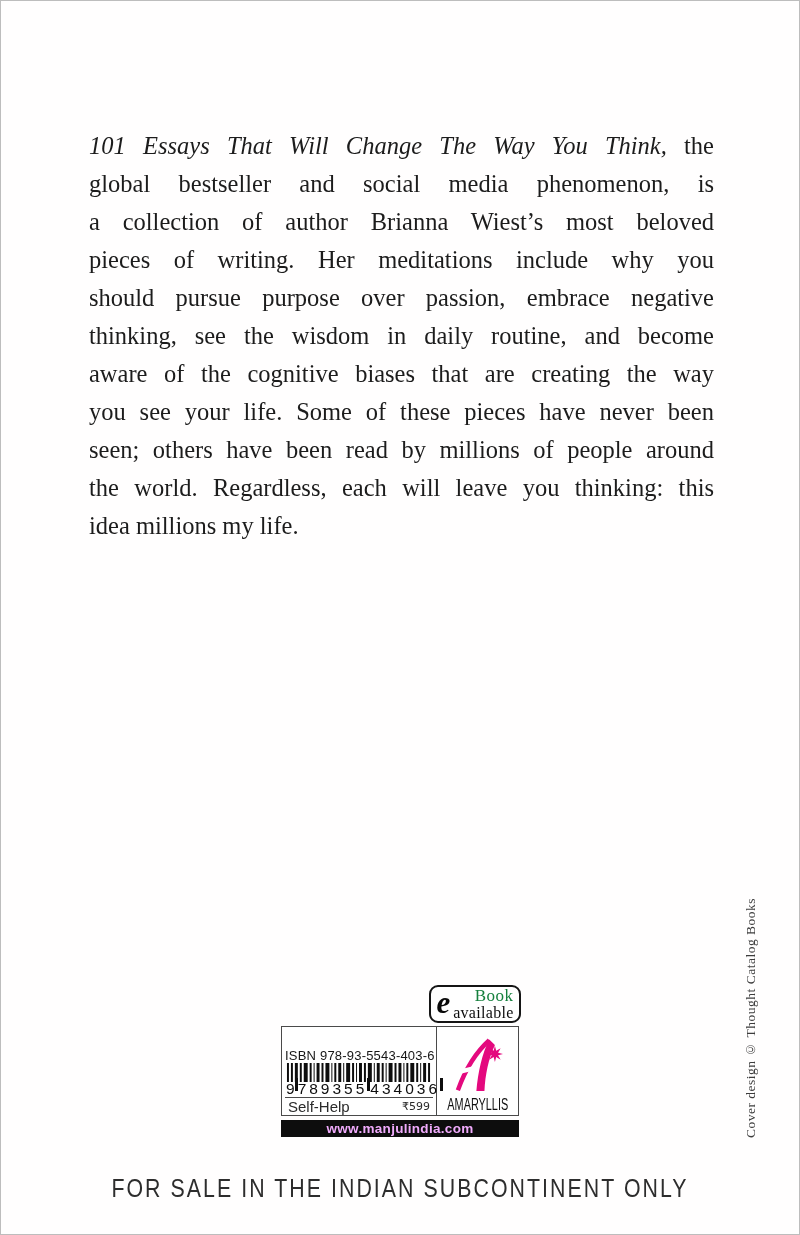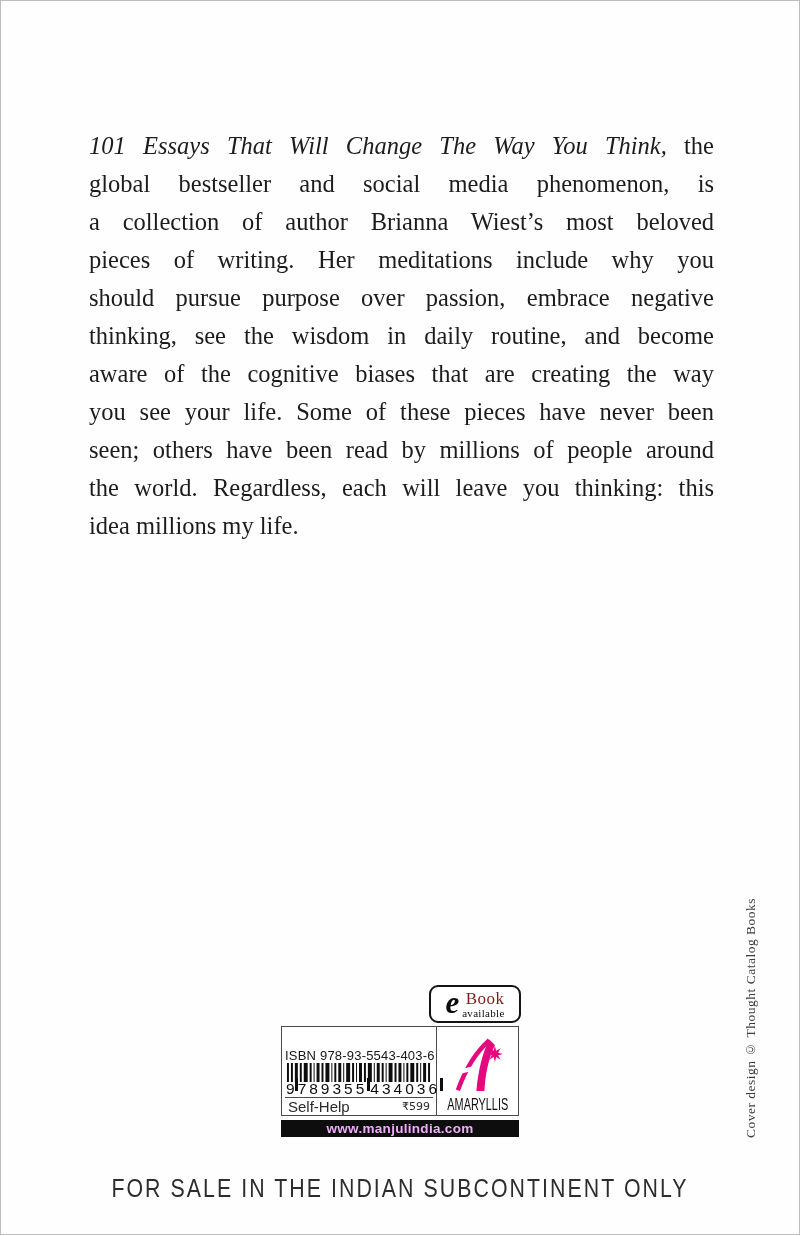--- a/index.html
+++ b/index.html
@@ -38,22 +38,22 @@
     display:flex;align-items:center;justify-content:center;
     gap:3px;
   }
   .ebook-e{
     font-family:"Liberation Serif", serif;
     font-style:italic;font-weight:bold;
     font-size:31px;line-height:28px;color:#090909;
     margin-top:-3px;
   }
   .ebook-words{display:flex;flex-direction:column;align-items:flex-end;line-height:1;}
-  .ebook-word{font-size:17px;color:#7f1d1d;letter-spacing:0.5px;}
-  .ebook-sub{font-size:11px;color:#0c0c0c;margin-top:1px;letter-spacing:0.3px;}
+  .ebook-word{font-size:17px;color:#15803d;letter-spacing:0.5px;}
+  .ebook-sub{font-size:16px;color:#0c0c0c;margin-top:1px;letter-spacing:0.3px;}
 
   
   .barcode-block{
     position:absolute;left:280px;top:1025px;width:238px;
     font-family:"Liberation Sans", sans-serif;
   }
   .barcode-row{display:flex;align-items:stretch;height:90px;}
   .barcode-box{
     box-sizing:border-box;width:156px;
     border:1.5px solid #4a4a4a;background:#fff;

